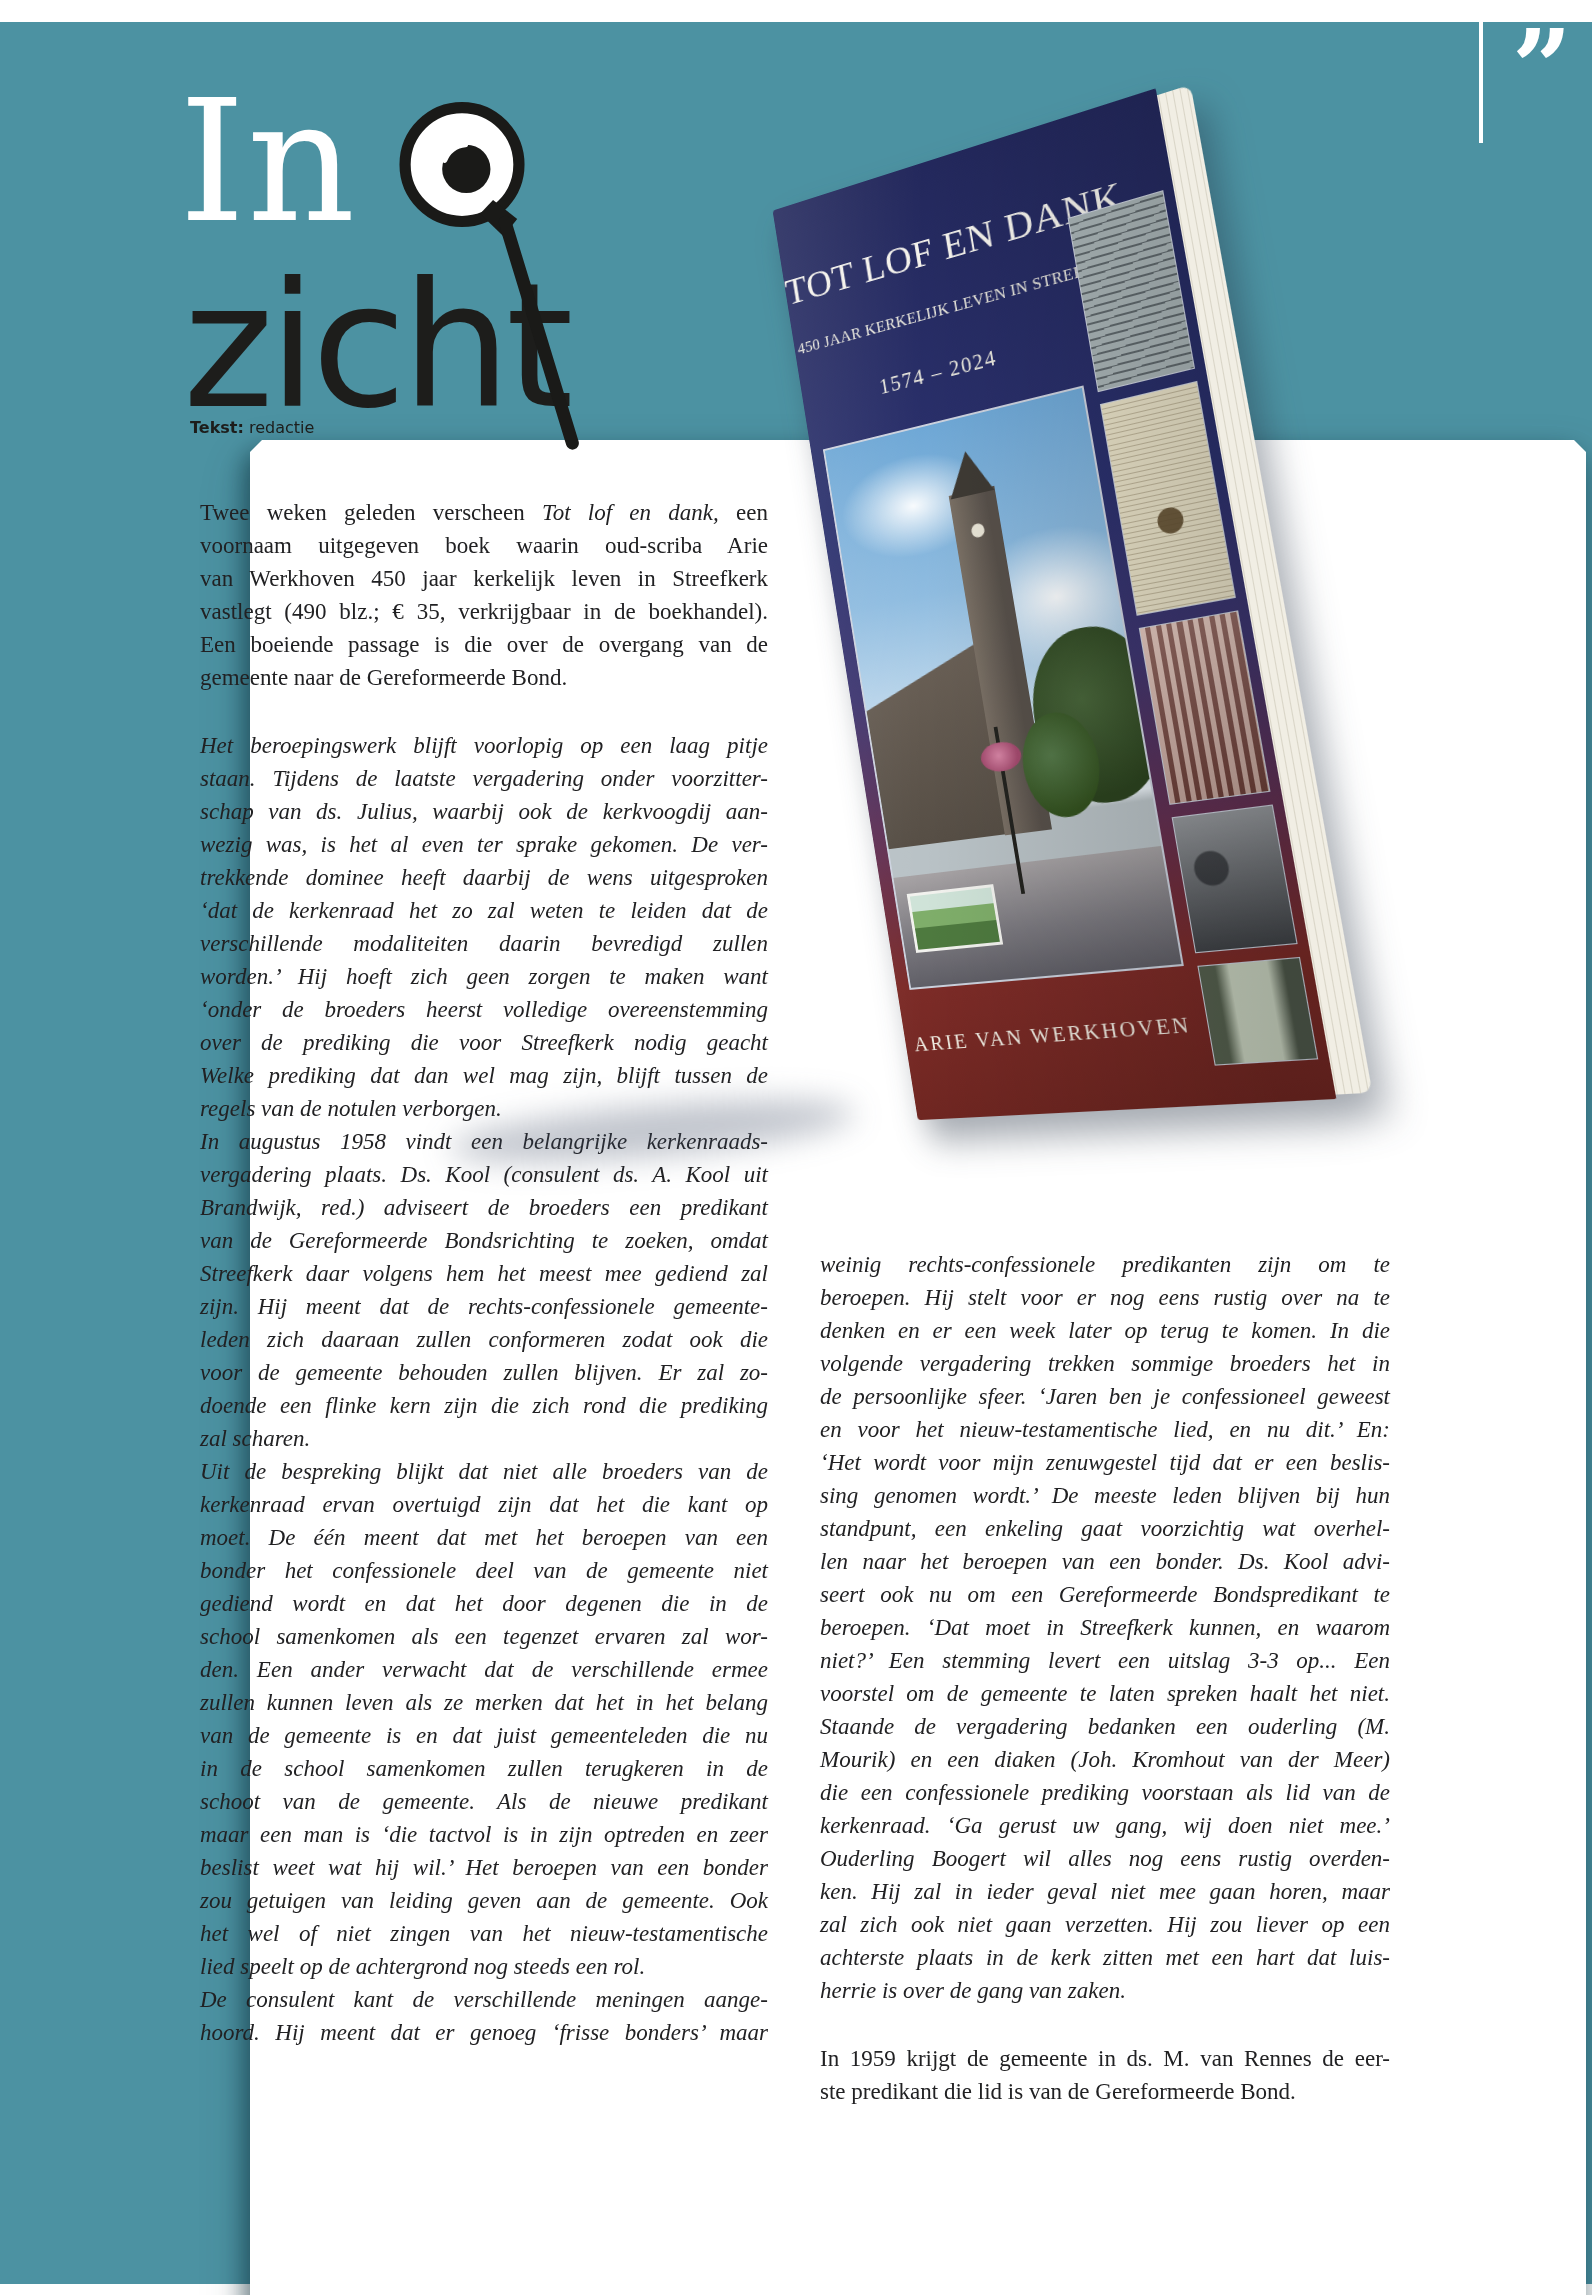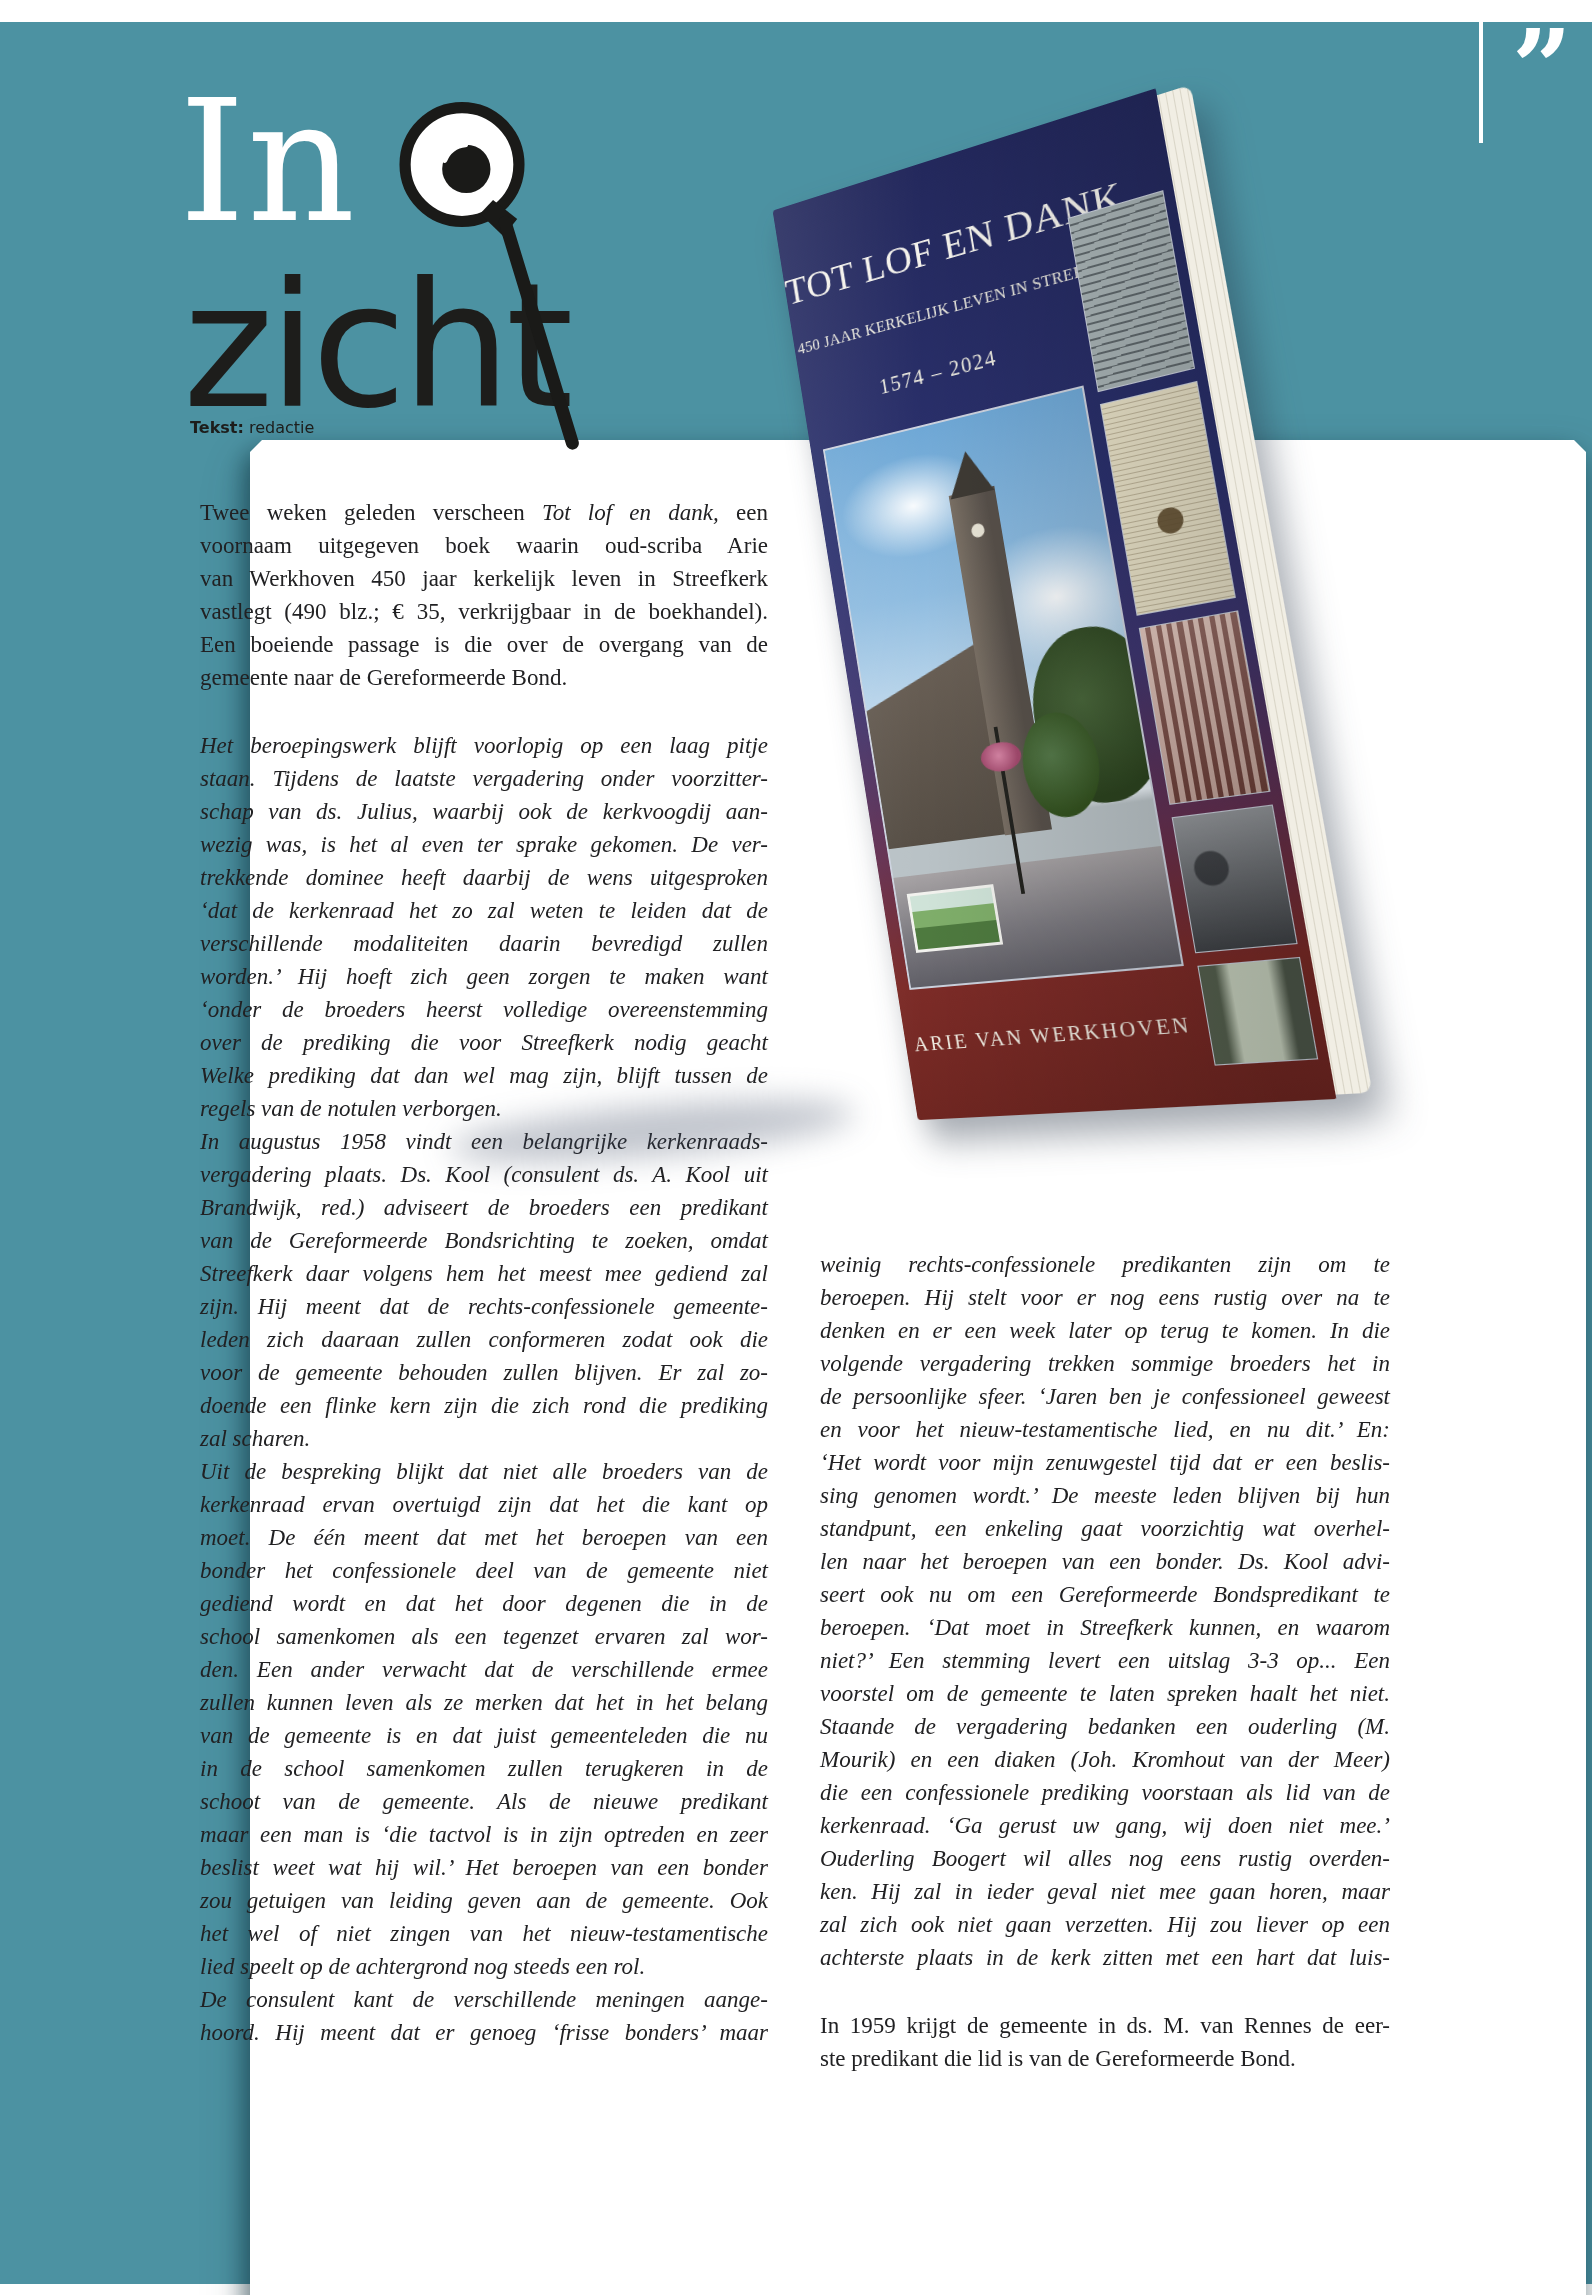--- a/index.html
+++ b/index.html
@@ -204,20 +204,21 @@
         <div class="ln">niet?’ Een stemming levert een uitslag 3-3 op... Een</div>
         <div class="ln">voorstel om de gemeente te laten spreken haalt het niet.</div>
         <div class="ln">Staande de vergadering bedanken een ouderling (M.</div>
         <div class="ln">Mourik) en een diaken (Joh. Kromhout van der Meer)</div>
         <div class="ln">die een confessionele prediking voorstaan als lid van de</div>
         <div class="ln">kerkenraad. ‘Ga gerust uw gang, wij doen niet mee.’</div>
         <div class="ln">Ouderling Boogert wil alles nog eens rustig overden-</div>
         <div class="ln">ken. Hij zal in ieder geval niet mee gaan horen, maar</div>
         <div class="ln">zal zich ook niet gaan verzetten. Hij zou liever op een</div>
         <div class="ln">achterste plaats in de kerk zitten met een hart dat luis-</div>
+        <div class="ln short">herrie is over de gang van zaken.</div>
       </div>
     <div class="gap"></div>
     <div>
         <div class="ln">In 1959 krijgt de gemeente in ds. M. van Rennes de eer-</div>
         <div class="ln short">ste predikant die lid is van de Gereformeerde Bond.</div>
       </div>
   </div>
 
   <div class="book-shadow-blob"></div>
   <div class="book">

